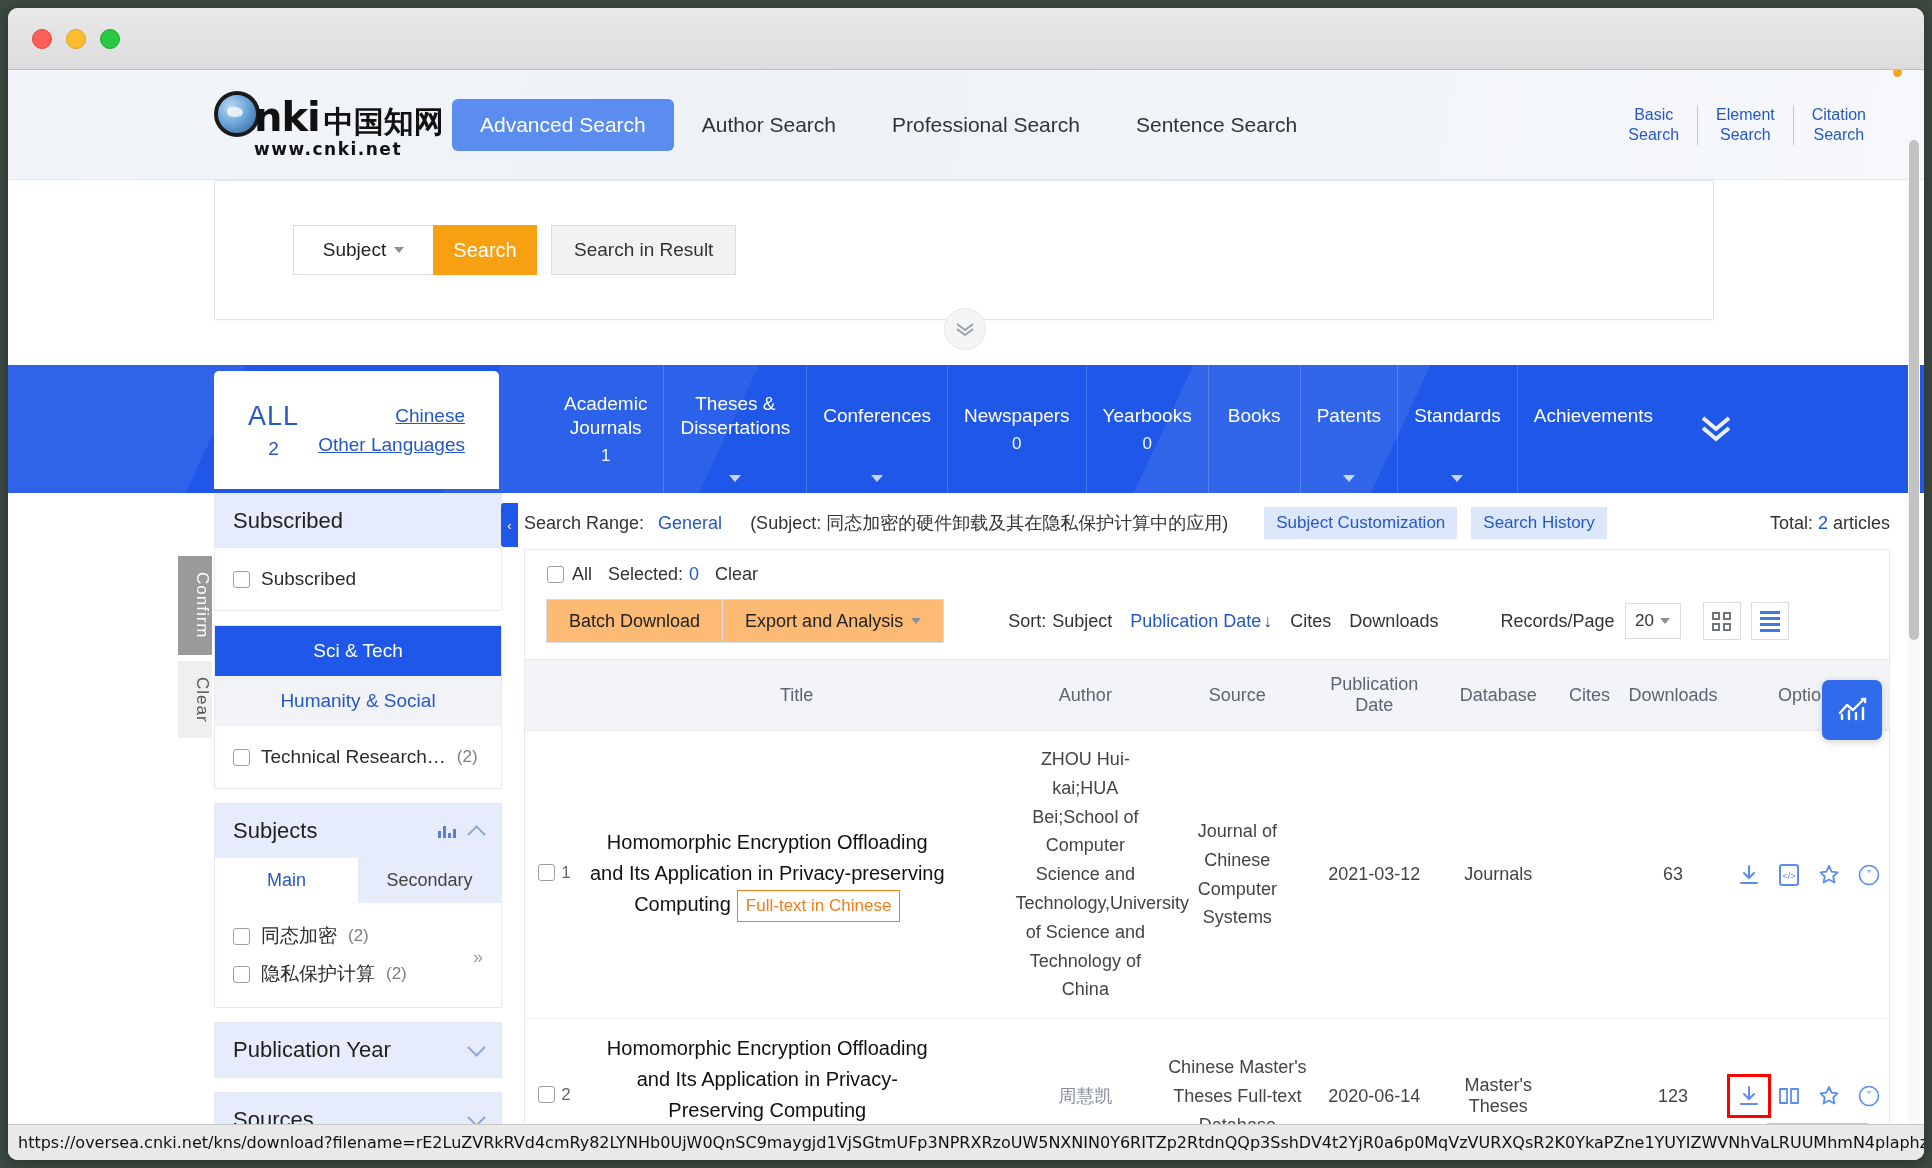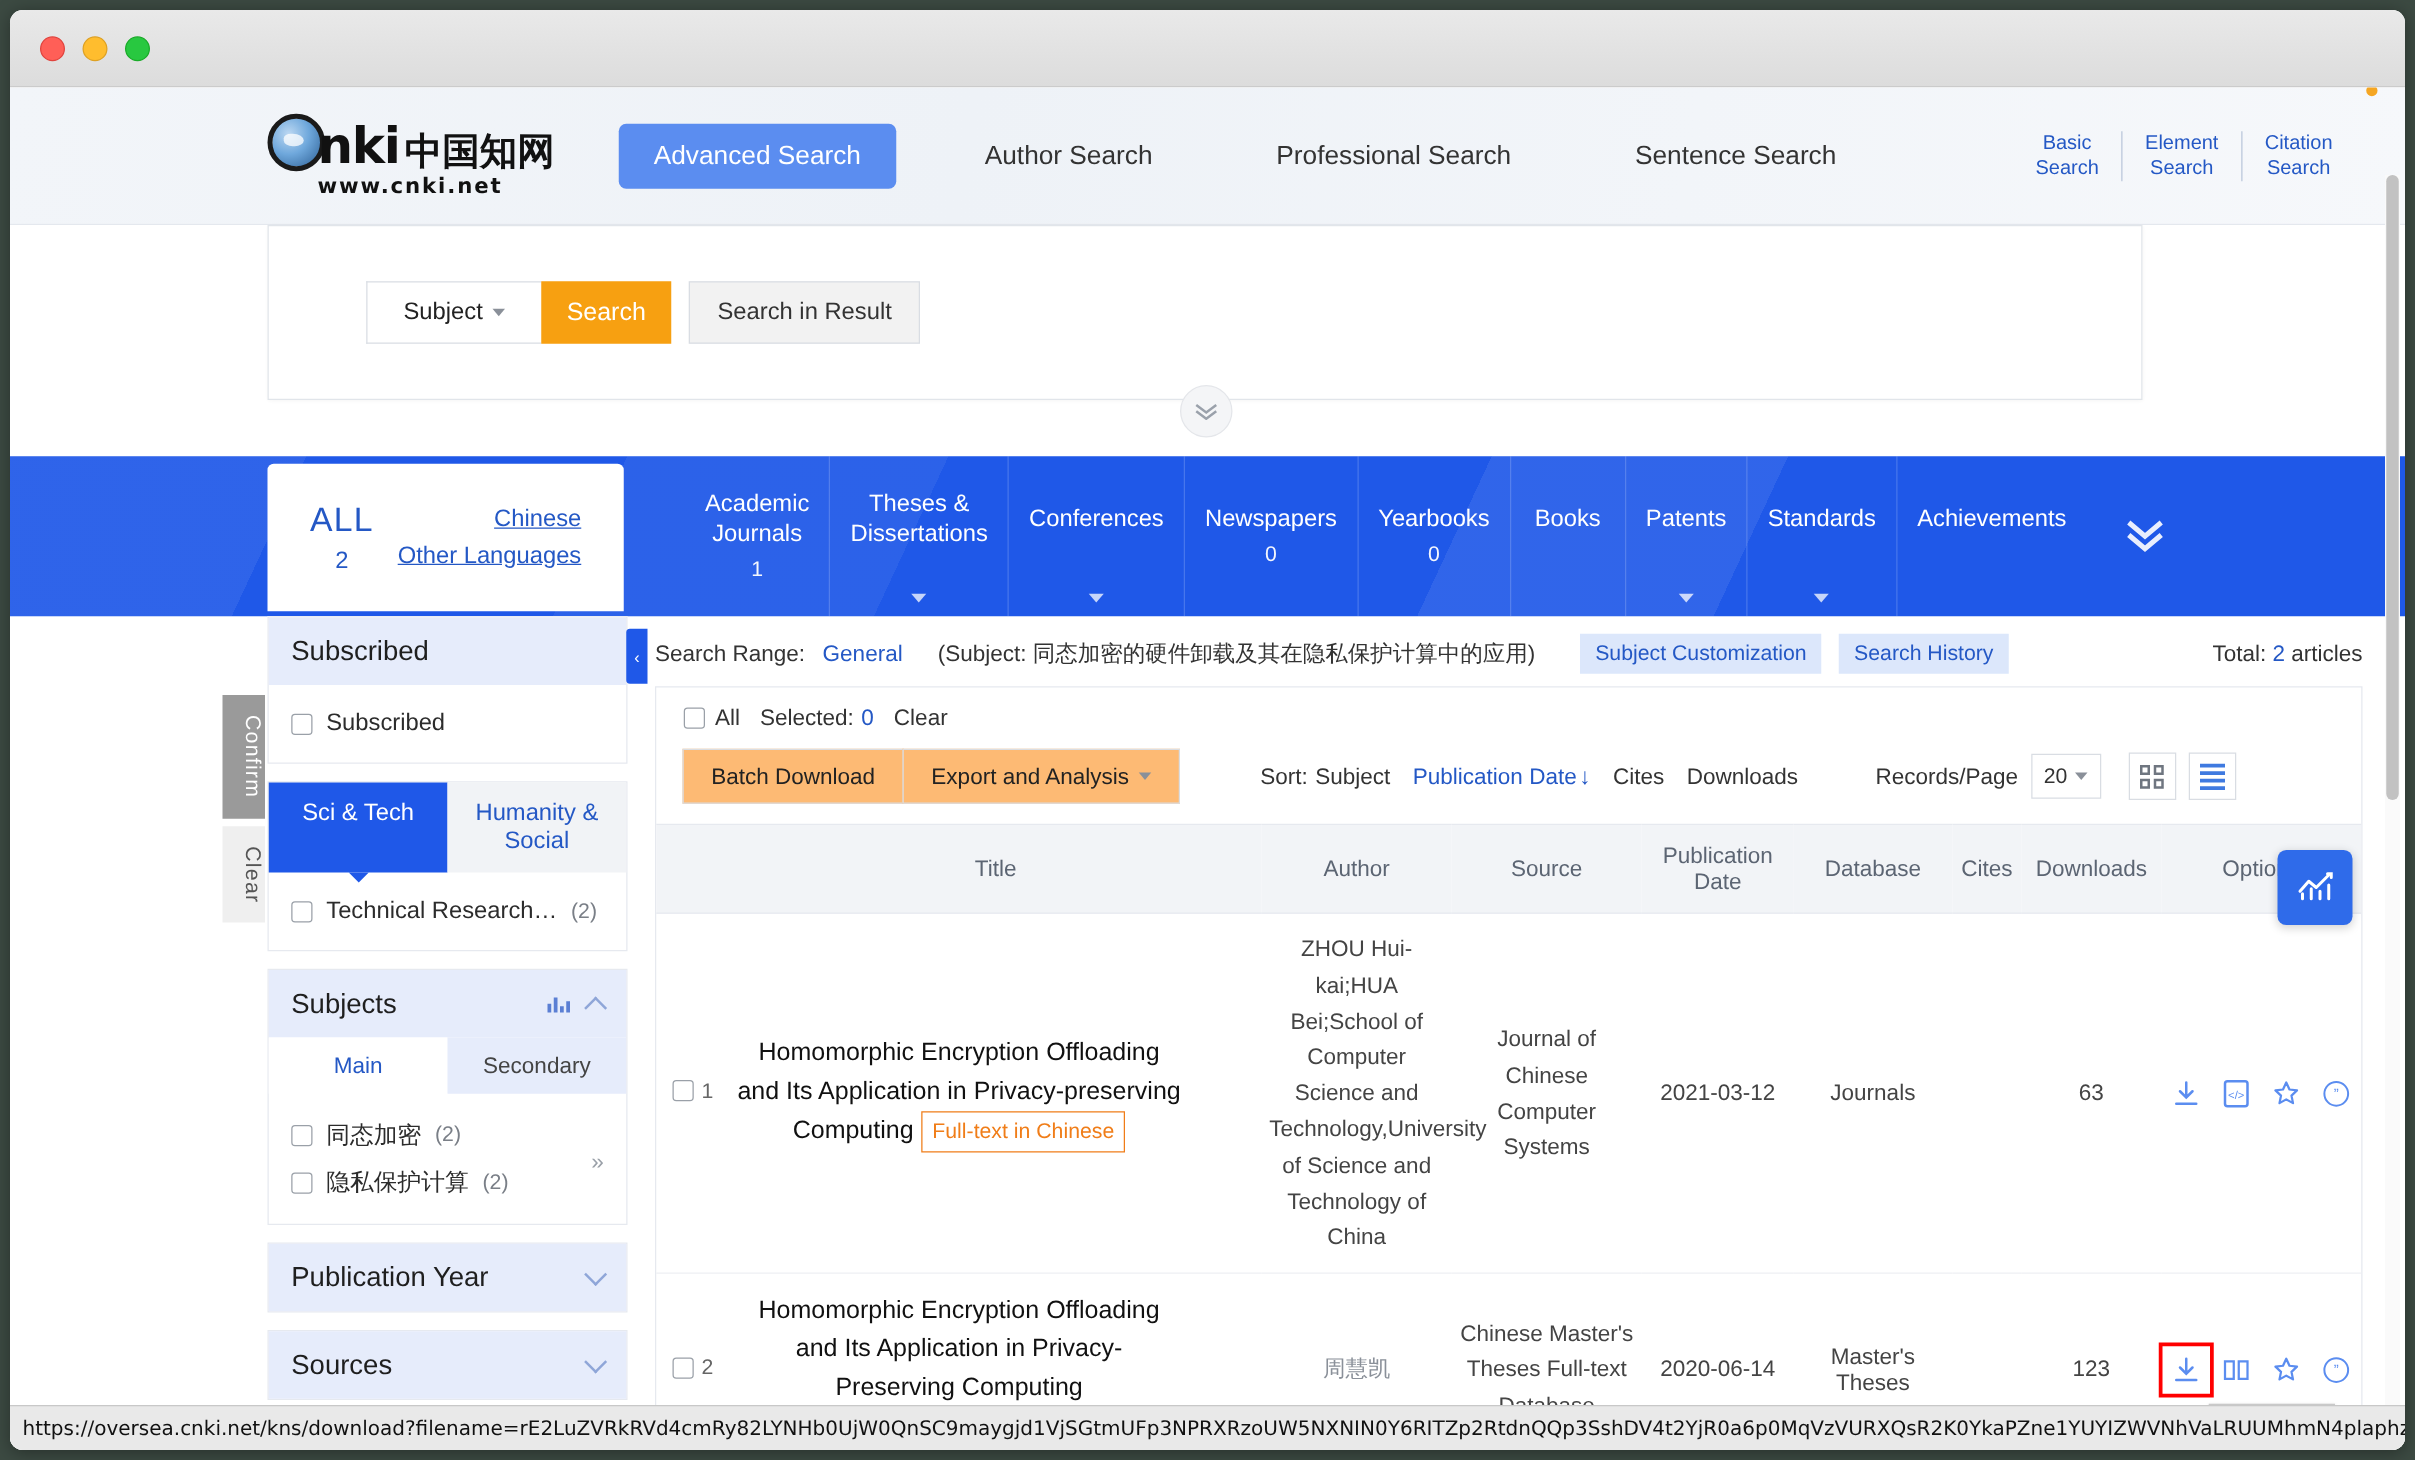--- a/index.html
+++ b/index.html
@@ -73,21 +73,21 @@
   }
   .logo-url {
     font-family: "DejaVu Sans", sans-serif; font-weight: bold;
     font-size: 17px; color: #111; letter-spacing: 1.5px;
     margin-left: 40px; margin-top: 2px;
   }
 
   .nav-tabs { display: flex; align-items: center; margin-left: 8px; }
   .nav-tab {
     font-size: 21px; color: #333; padding: 14px 28px;
-    border-radius: 6px; cursor: pointer; white-space: nowrap; margin-left: 43px;
+    border-radius: 6px; cursor: pointer; white-space: nowrap;
   }
   .nav-tab.active { background: #5b8df0; color: #fff; }
 
   .nav-right {
     position: absolute; right: 58px; top: 50%; transform: translateY(-50%);
     display: flex; align-items: stretch;
   }
   .nav-right-item {
     font-size: 16px; color: #2458c5; line-height: 1.25;
     padding: 0 18px; text-align: center; cursor: pointer;
@@ -244,21 +244,21 @@
   .bar-icon { display: inline-flex; align-items: flex-end; gap: 2px; height: 14px; }
   .bar-icon i { display: block; width: 3px; background: #5b7fd4; }
   .panel-body { padding: 14px 18px; }
   .cb-row { display: flex; align-items: center; gap: 11px; font-size: 19px; color: #2c2c2c; padding: 6px 0; cursor: pointer;}
   .cb {
     width: 17px; height: 17px; border: 1px solid #9aa0a8; border-radius: 3px;
     background: #fff; flex: none;
   }
   .cb-count { color: #7a7f87; font-size: 17px; }
 
-  .seg-tabs { display: flex; }
+  .seg-tabs { display: flex; flex-direction: column; }
   .seg {
     flex: 1; text-align: center; padding: 14px 0; font-size: 19px;
     background: #f1f3f6; color: #2458c5; cursor: pointer; position: relative;
   }
   .seg.active { background: #1f58e8; color: #fff; }
   .seg.active::after {
     content:""; position:absolute; left:50%; bottom:-8px; transform: translateX(-50%);
     border-left: 8px solid transparent; border-right: 8px solid transparent;
     border-top: 8px solid #1f58e8;
   }

